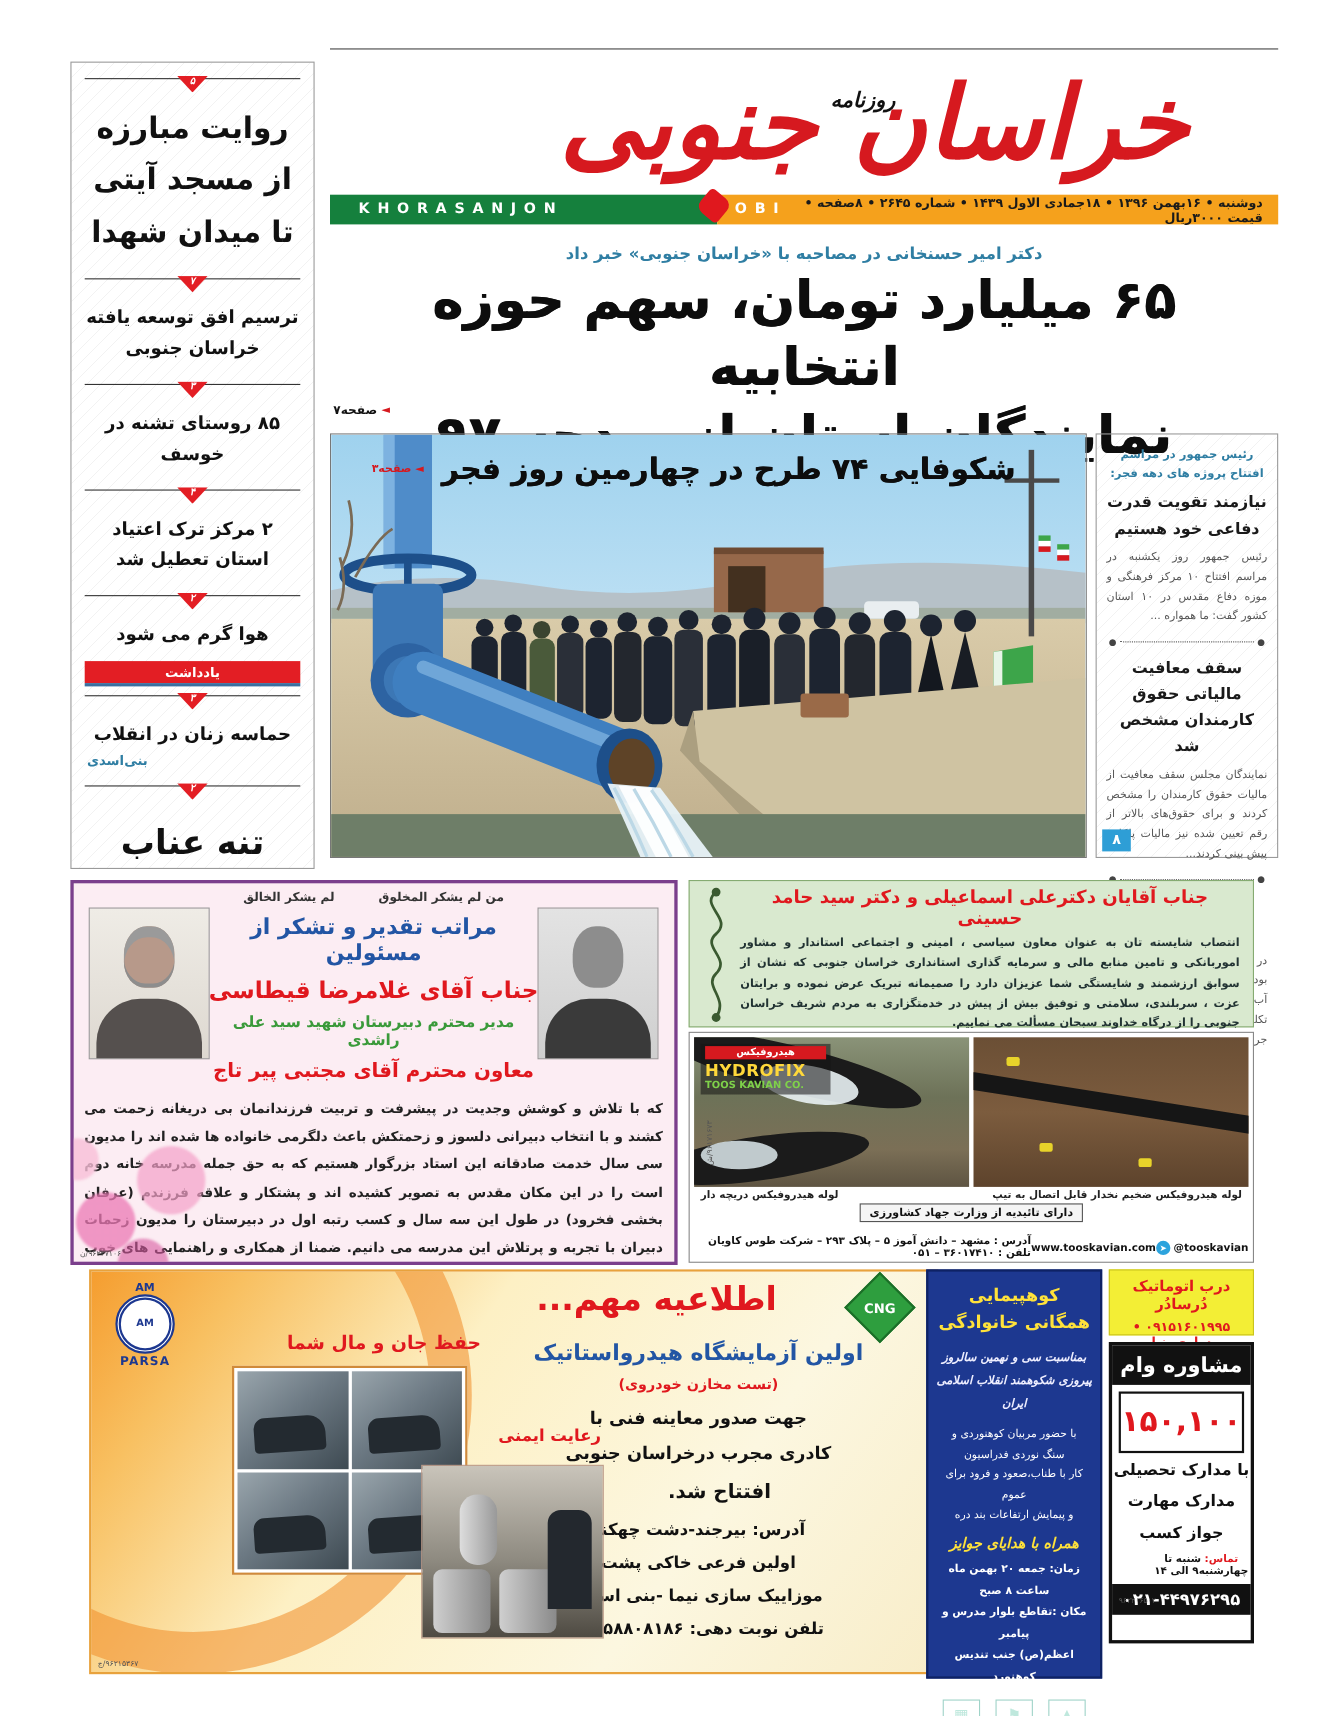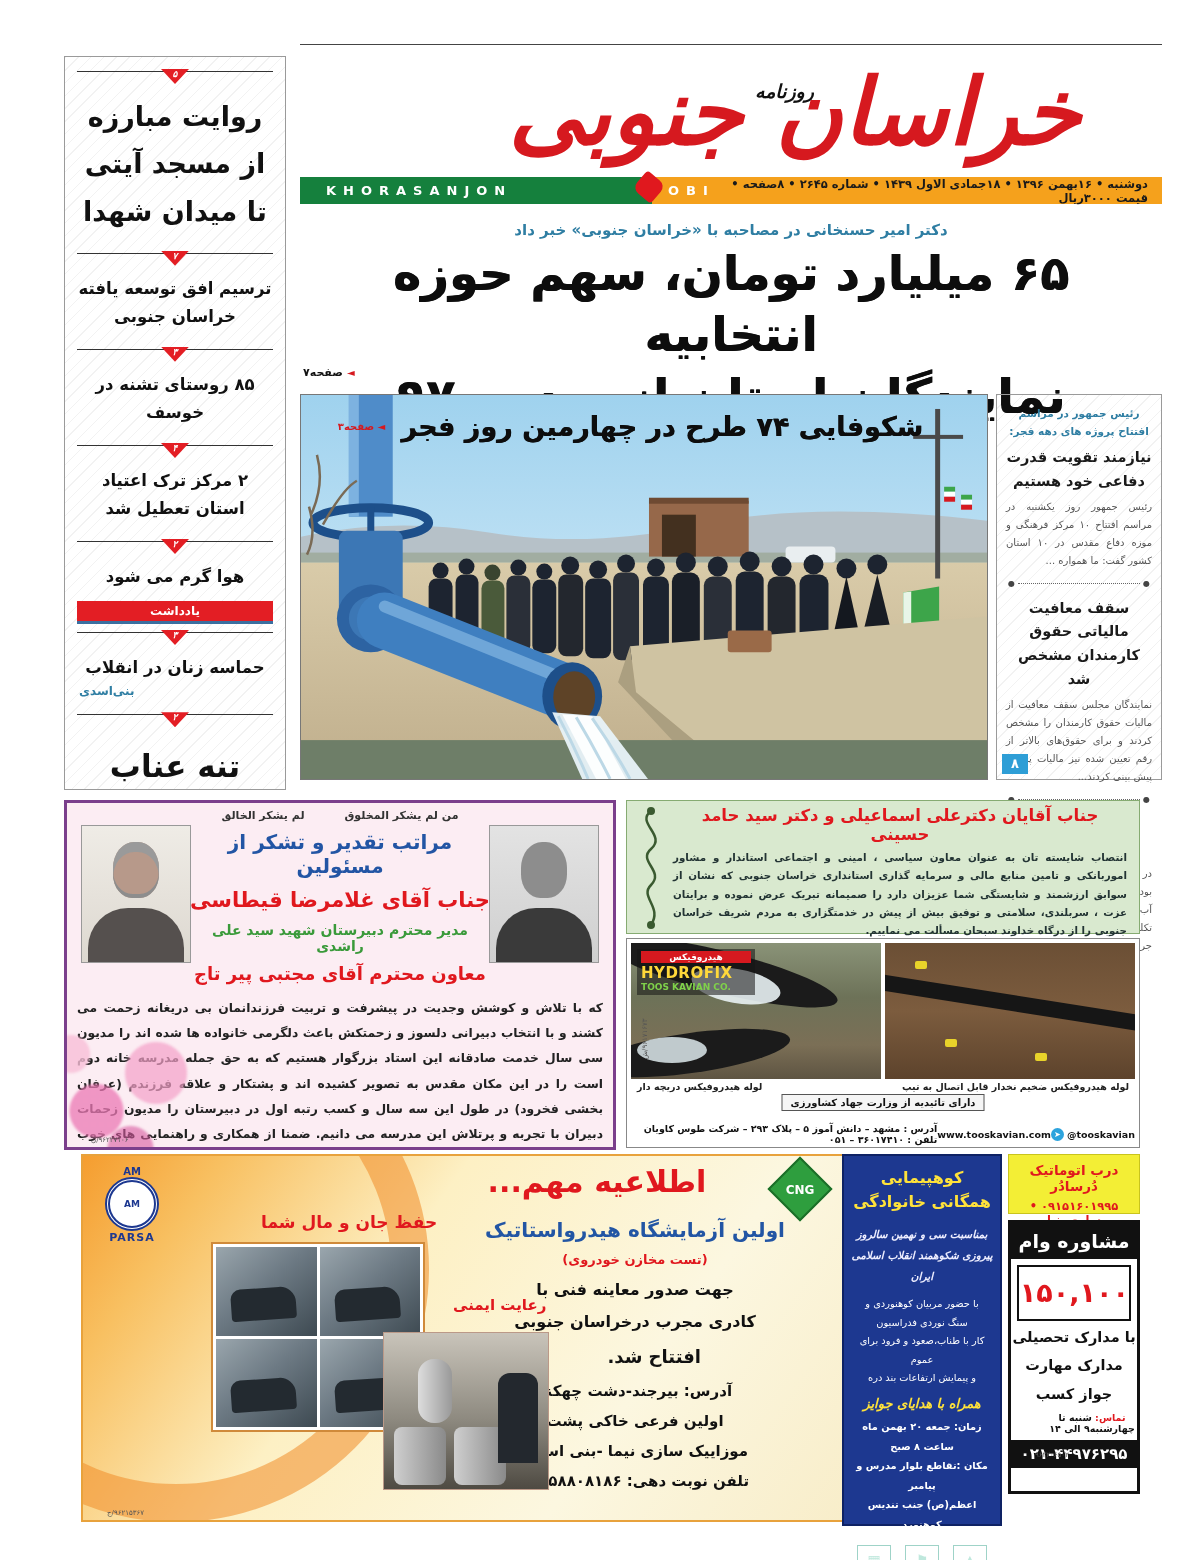--- a/index.html
+++ b/index.html
@@ -71,21 +71,21 @@
   .portrait::after { content:""; position:absolute; left:50%; bottom:-8px; transform:translateX(-50%); width:96px; height:62px; border-radius:40px 40px 0 0; }
   .portrait.gray::after { background:#3a3a3a; }
   .portrait.color::after { background:#55504e; }
   .appr-head { width:300px; margin:0 auto; text-align:center; }
   .appr-top { font-size:11px; font-weight:bold; color:#333; display:flex; justify-content:center; gap:40px; }
   .appr-t1 { color:#2255a4; font-size:20px; font-weight:900; margin-top:8px; }
   .appr-t2 { color:#e0181e; font-size:21px; font-weight:900; margin-top:10px; }
   .appr-t3 { color:#3a9a3a; font-size:14px; font-weight:900; margin-top:10px; }
   .appr-t4 { color:#e0181e; font-size:18px; font-weight:900; margin-top:9px; }
   .appr-body { margin-top:12px; font-size:12.3px; font-weight:bold; color:#222; line-height:2.05; text-align:justify; text-align-last:center; }
-  .tiny-code { position:absolute; left:6px; bottom:3px; font-size:7px; color:#555;margin-left:18px; }
+  .tiny-code { position:absolute; left:6px; bottom:3px; font-size:7px; color:#555; }
 
   
   .ad-cong { position:absolute; left:626px; top:800px; width:514px; height:134px; background:#d9e9cf; border:1px solid #86ab72; padding:5px 12px 4px 46px; }
   .ad-cong .curl { position:absolute; left:4px; top:4px; bottom:4px; width:40px; }
   .cong-title { color:#e0181e; font-size:16.5px; font-weight:900; text-align:center; }
   .cong-body { font-size:10.3px; font-weight:bold; color:#233; line-height:1.78; text-align:justify; margin-top:4px; }
   .cong-sigs { display:flex; justify-content:space-around; color:#2255a4; font-size:11.5px; font-weight:900; margin-top:3px; }
 
   
   .ad-hyd { position:absolute; left:626px; top:938px; width:514px; height:210px; border:1px solid #888; background:#fff; }
@@ -156,21 +156,21 @@
   .mnt-logos span { width:34px; height:30px; border:1px solid #9fd3c8; color:#bfe8dd; font-size:14px; line-height:28px; background:rgba(255,255,255,.08); }
 
   
   .ad-door { position:absolute; left:1008px; top:1154px; width:132px; height:60px; background:#f3ee35; border:1px solid #c9c41d; text-align:center; padding-top:7px; }
   .door-t { color:#e0181e; font-size:13.5px; font-weight:900; }
   .door-p { color:#e0181e; font-size:11.5px; font-weight:900; margin-top:5px; }
 
   
   .ad-loan { position:absolute; left:1008px; top:1220px; width:132px; height:274px; border:3px solid #111; background:#fff; }
   .loan-h { background:#111; color:#fff; font-size:19px; font-weight:900; text-align:center; line-height:36px; height:36px; }
-  .loan-amt { margin:6px 6px 2px; border:2px solid #111; color:#e0181e; font-size:27px; font-weight:900; line-height:52px; height:56px; }
+  .loan-amt { margin:6px 6px 2px; border:2px solid #111; color:#e0181e; font-size:27px; font-weight:900; text-align:center; line-height:52px; height:56px; }
   .loan-l { text-align:center; font-size:14.5px; font-weight:900; color:#111; line-height:1.95; }
   .loan-c { text-align:center; font-size:9.5px; font-weight:900; margin-top:4px; color:#111;padding-left:36px; }
   .loan-c b { color:#e0181e; }
   .loan-p { background:#111; color:#fff; font-size:15px; font-weight:900; text-align:center; line-height:28px; height:28px; margin-top:6px; direction:ltr; }
 </style>
 </head>
 <body>
 
 <div class="page">
 

